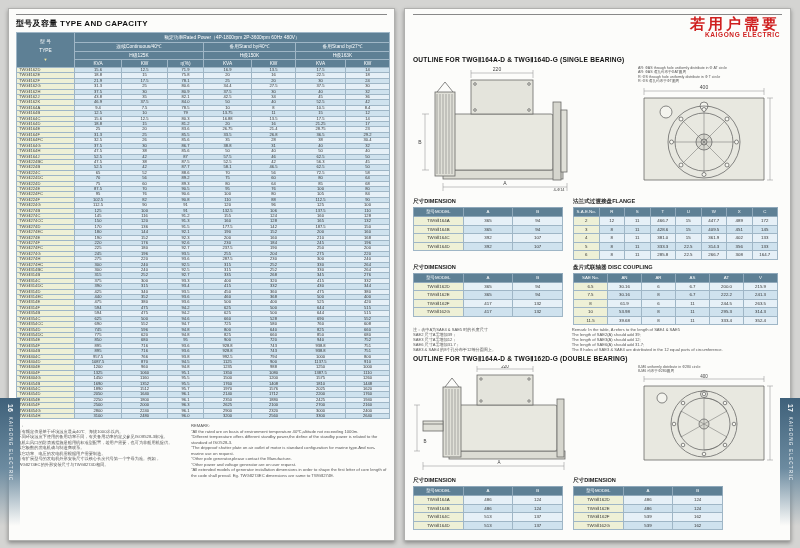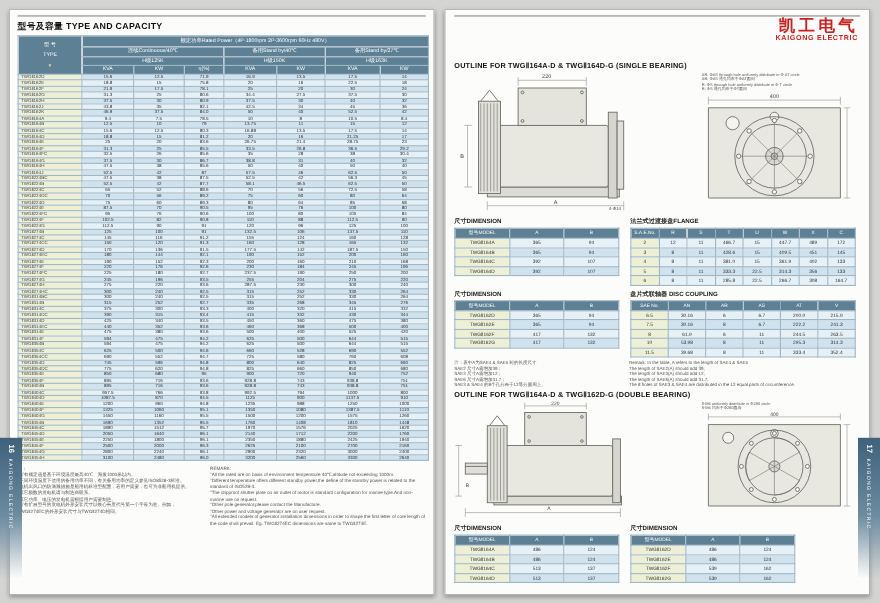--- a/index.html
+++ b/index.html
@@ -792,21 +792,21 @@
           <div>"Other pole generator,please contact the Manufacture.</div>
           <div>"Other power and voltage generator are on user request.</div>
           <div>"All extended models of generator installation dimensions in order to shape the first letter of core length of the code shall prevail. Eg. TWGⅡ274EC dimensions are same to TWGⅡ274E.</div>
         </div>
     </div>
   </div>
 
   <div class="page" id="right-page">
     <div class="top-rule"></div>
     <div class="logo">
-      <div class="logo-zh">凯工电气</div>
+      <div class="logo-zh">若用户需要</div>
       <div class="logo-en">KAIGONG ELECTRIC</div>
     </div>
 
     <div class="section-title first">OUTLINE FOR TWGⅡ164A-D &amp; TWGⅡ164D-G (SINGLE BEARING)</div>
 
     <div class="drawing-row" style="height:128px">
 
       <svg class="dwg" width="178" height="126" viewBox="0 0 178 126">
         <g stroke="#6a6a68" stroke-width="0.8" fill="none">
           <rect x="30" y="104" width="120" height="9" fill="#dcdcd4"></rect>

